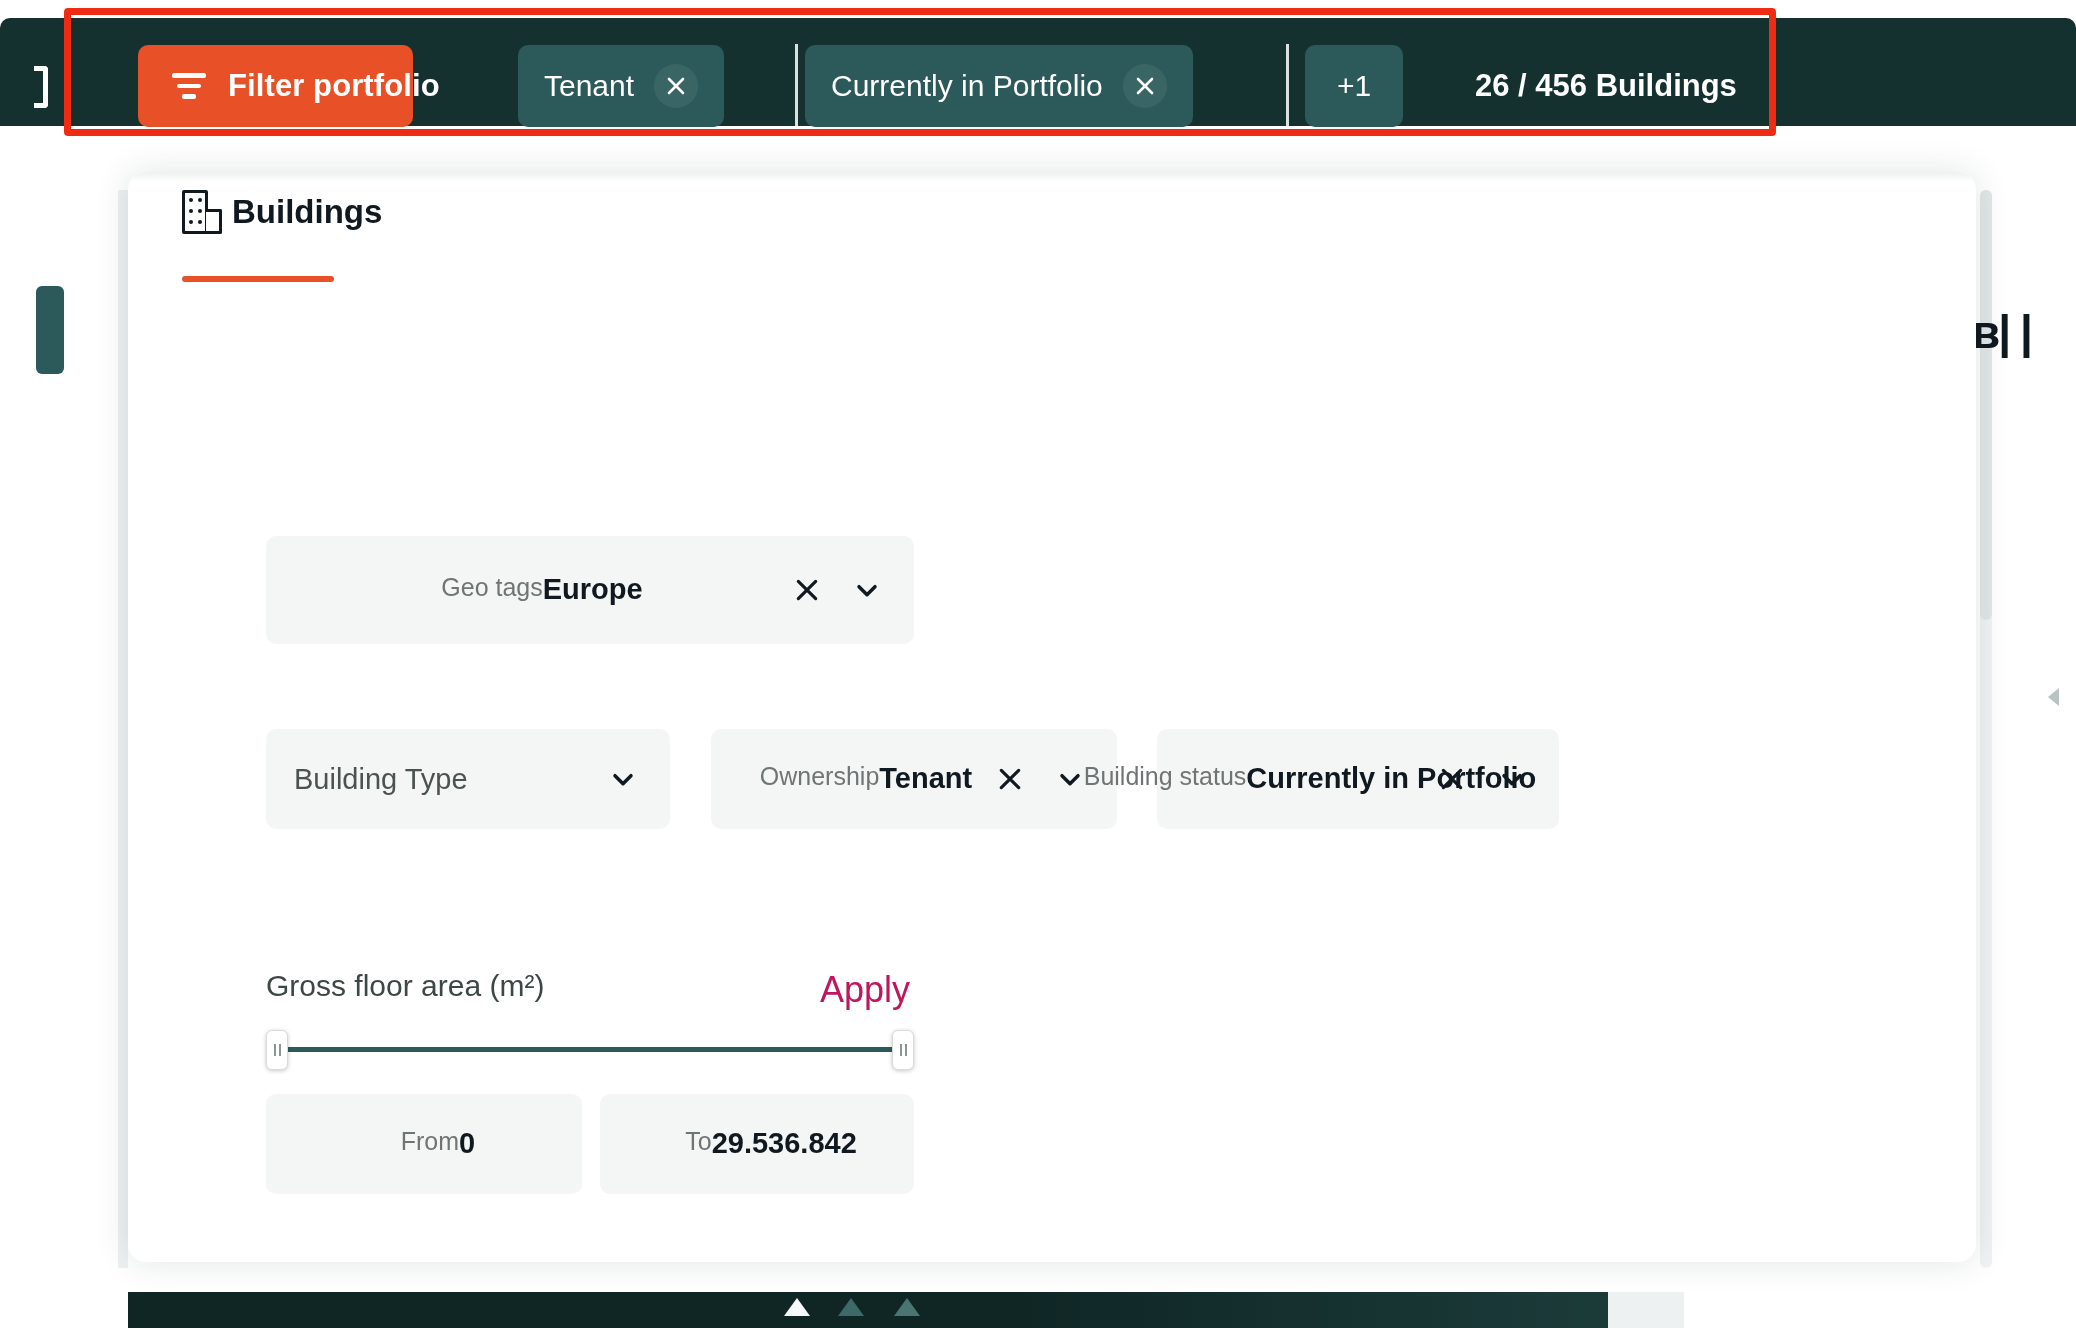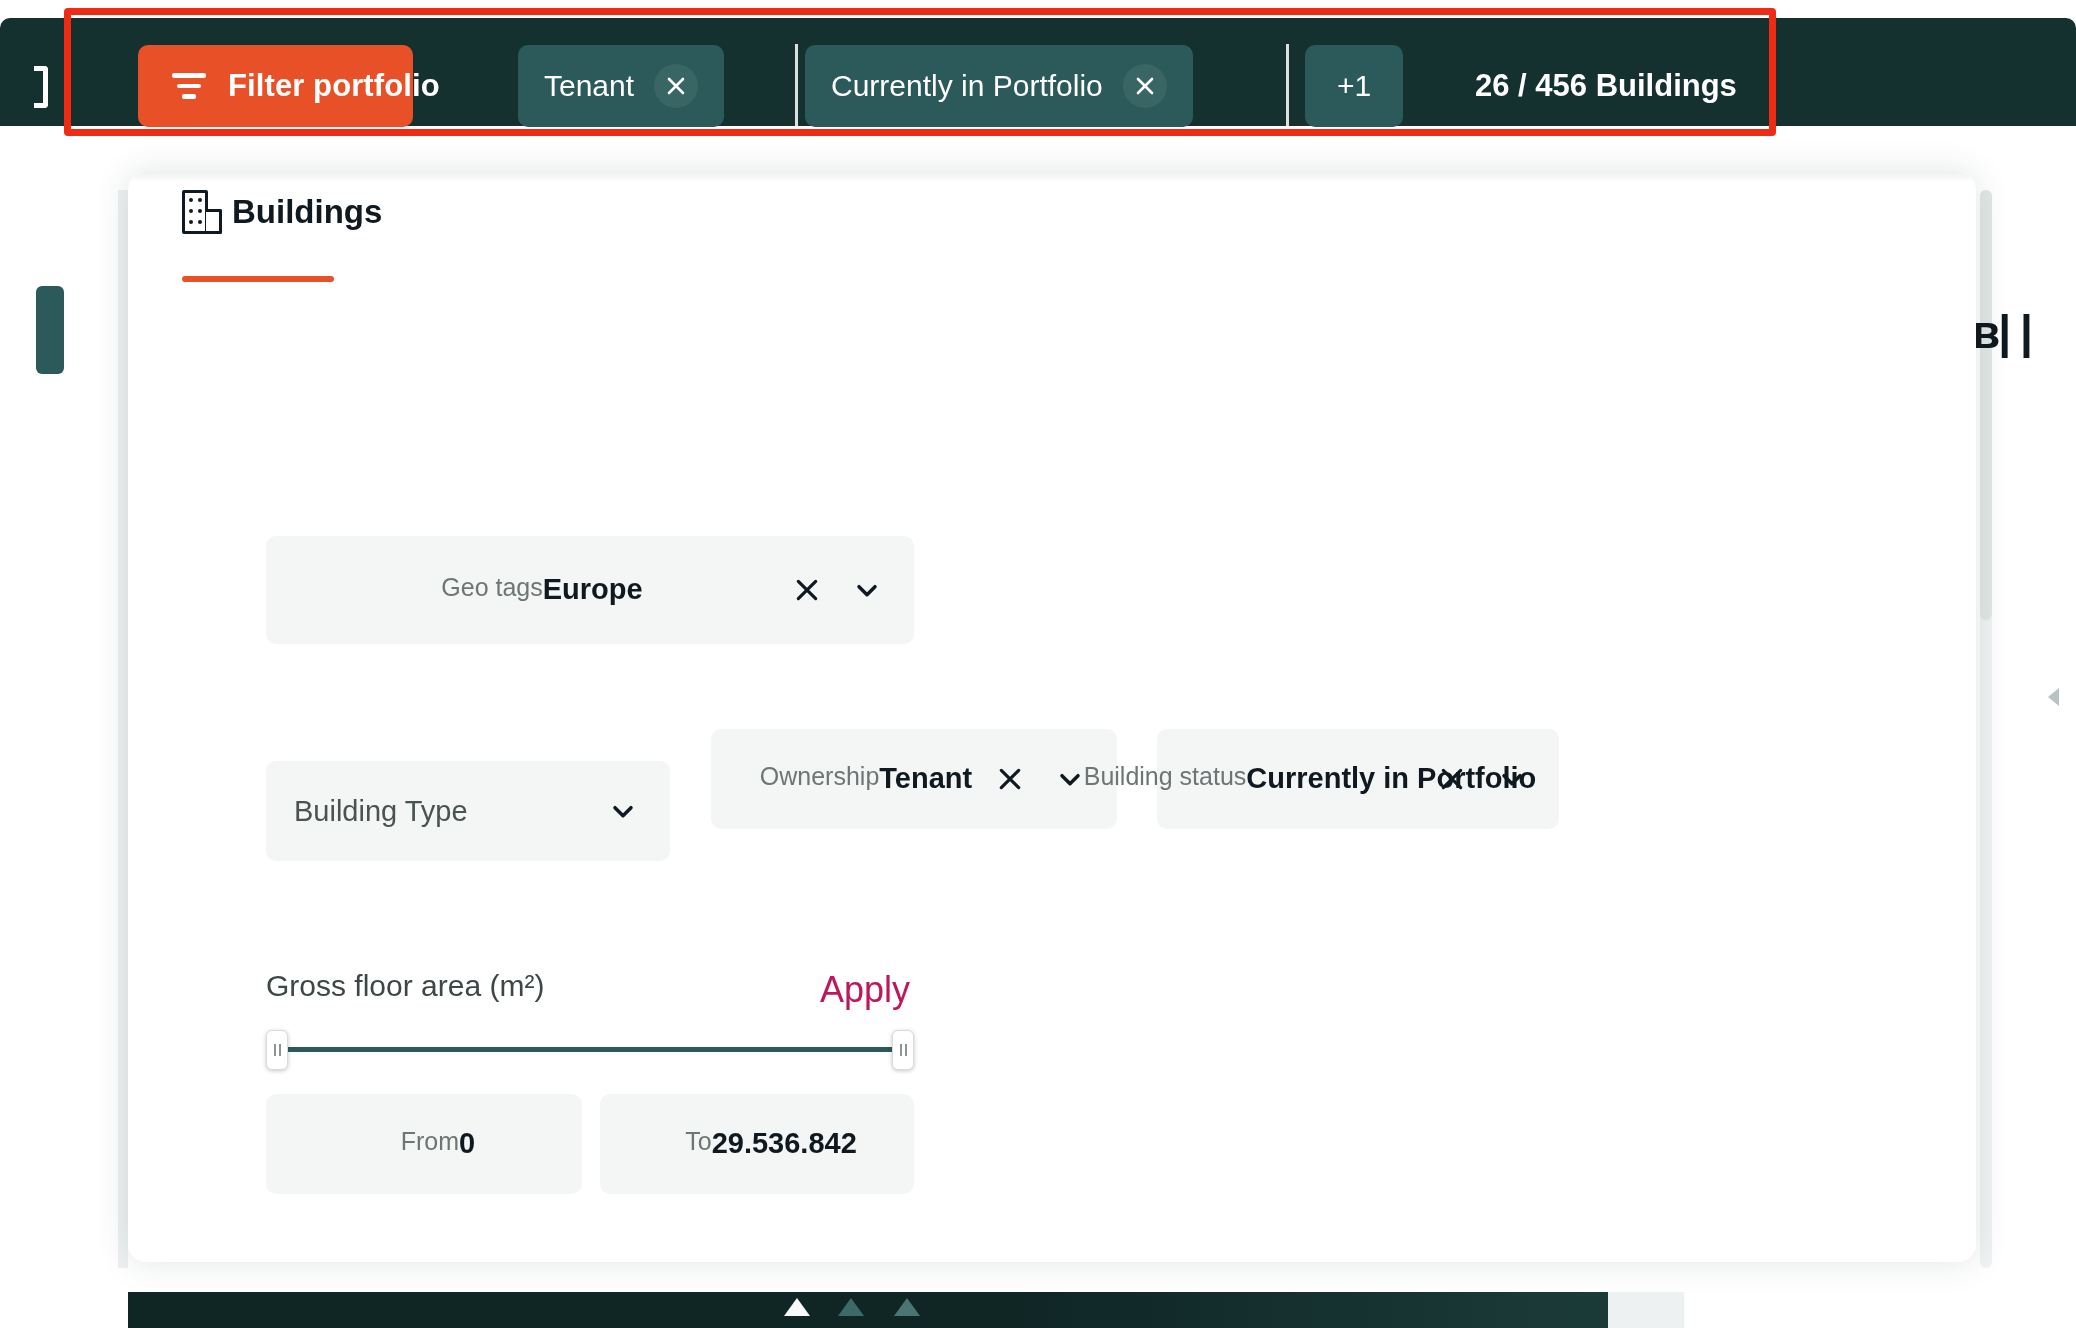--- a/index.html
+++ b/index.html
@@ -110,21 +110,21 @@
     display:flex;align-items:center;cursor:pointer;
   }
   .field-texts{display:flex;justify-content:center;padding-left:28px;flex:1;min-width:0;}
   .field-label{font-size:25px;color:#6E7575;line-height:1.28;white-space:nowrap;}
   .field-value{font-size:29px;color:#101820;font-weight:700;line-height:1.28;white-space:nowrap;}
   .field-placeholder{font-size:29px;color:#4A5252;padding-left:28px;flex:1;white-space:nowrap;}
   .field-actions{display:flex;align-items:center;gap:26px;padding-right:30px;flex:none;}
   .ic-btn{width:34px;height:34px;display:flex;align-items:center;justify-content:center;cursor:pointer;}
 
   #field-geo{left:138px;top:364px;width:648px;height:108px;}
-  #field-type{left:138px;top:589px;width:404px;height:100px;}
+  #field-type{left:138px;top:557px;width:404px;height:100px;}
   #field-own{left:583px;top:557px;width:406px;height:100px;}
   #field-status{left:1029px;top:557px;width:402px;height:100px;}
 
   
   .gfa-label{position:absolute;left:138px;top:797px;font-size:30px;color:#3E4747;white-space:nowrap;}
   .apply-link{position:absolute;left:692px;top:797px;font-size:36px;color:#be185d;cursor:pointer;white-space:nowrap;}
 
   .slider{position:absolute;left:138px;top:858px;width:648px;height:40px;}
   .slider-track{position:absolute;left:10px;top:17px;width:628px;height:5px;background:#2C5A5A;border-radius:3px;}
   .slider-handle{

